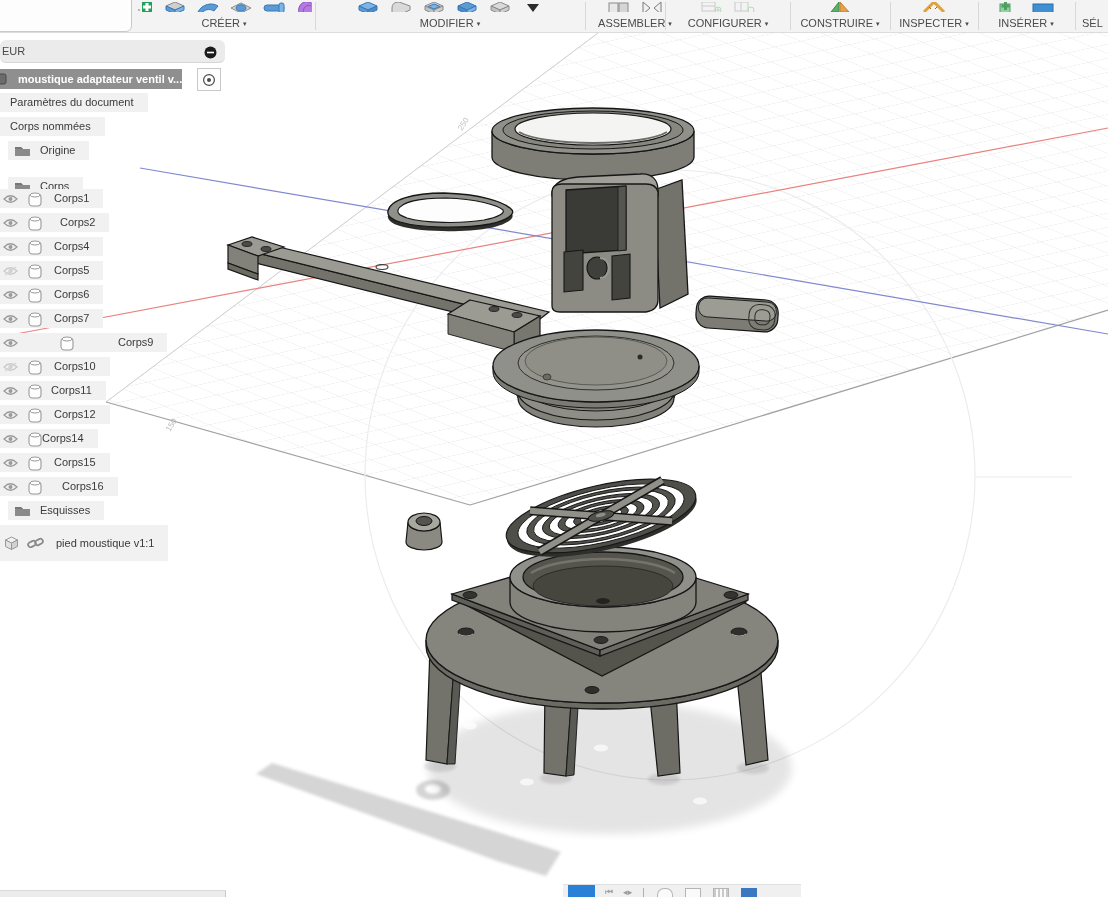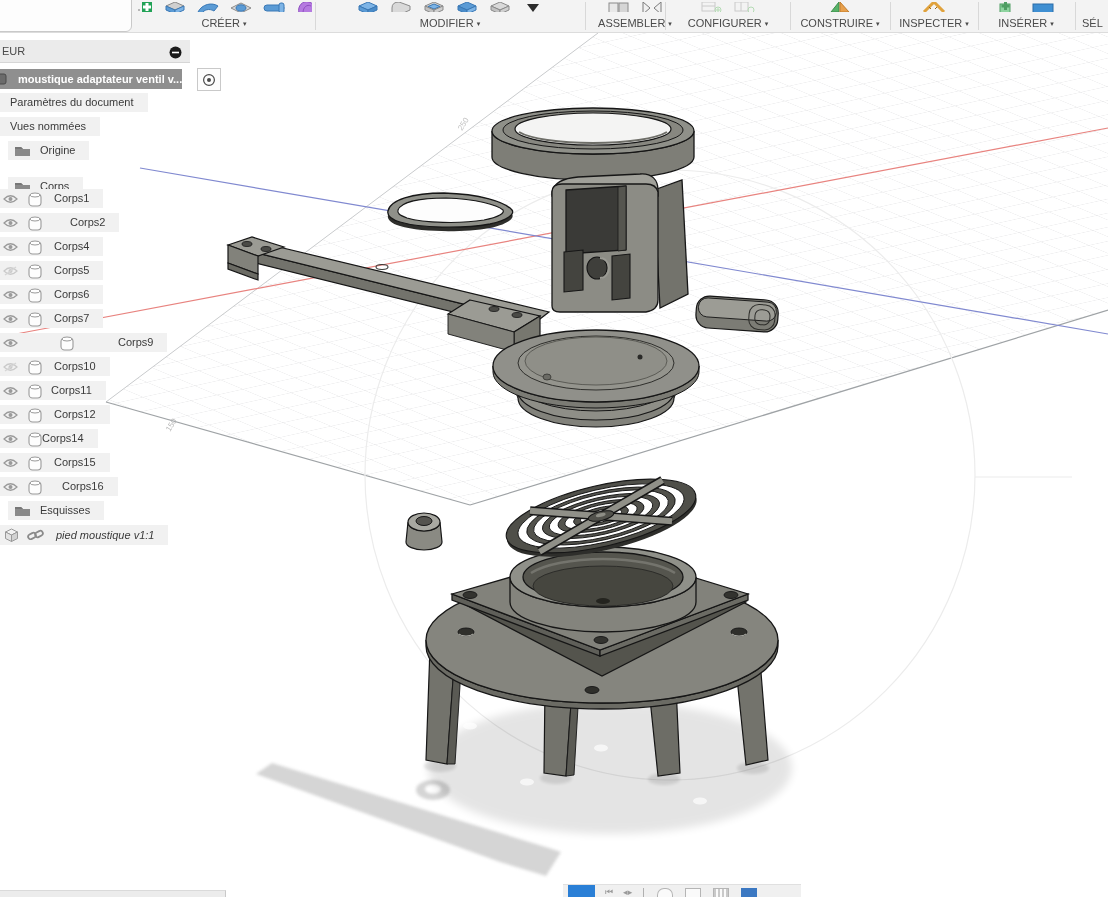--- a/index.html
+++ b/index.html
@@ -12,22 +12,22 @@
            border:1px solid #c9c9c9;border-radius:6px;}
   .tgroup{position:absolute;top:0;height:32px;text-align:center;}
   .tlabel{position:absolute;bottom:3px;left:0;right:0;font-size:11px;color:#4a4a4a;white-space:nowrap;}
   .tlabel .arr{font-size:7px;color:#4a4a4a;vertical-align:1px;margin-left:3px;}
   .ticons{position:absolute;top:0;left:0;right:0;height:12px;overflow:hidden;display:flex;
           justify-content:center;gap:9px;}
   .ticons .ic{width:24px;height:12px;position:relative;flex:0 0 auto;}
   .sep{position:absolute;top:2px;width:1px;height:28px;background:#d8d8d8;}
   
   .browser{position:absolute;left:0;top:40px;z-index:20;font-size:11px;color:#3a3a3a;}
-  .bhead{position:absolute;left:0;top:0;width:190px;height:22px;background:#ebebeb;
-         border-bottom:1px solid #d6d6d6;line-height:22px;}
+  .bhead{position:absolute;left:0;top:0;width:225px;height:22px;background:#ebebeb;
+         border-bottom:1px solid #d6d6d6;line-height:22px;border-radius:6px;}
   .bhead .txt{margin-left:2px;color:#4a4a4a;}
   .bhead .collapse{position:absolute;right:8px;top:4px;}
   .brow{position:absolute;height:19px;line-height:19px;background:#f1f1f1;display:flex;
         align-items:center;white-space:nowrap;padding-right:14px;}
   .root{top:29px;left:0;width:182px;height:20px;background:#8f8f8f;color:#ffffff;
         font-weight:bold;padding-right:0;}
   .root .txt{margin-left:18px;}
   .radiobox{position:absolute;left:197px;top:28px;width:22px;height:21px;background:#fdfdfd;
             border:1px solid #c9c9c9;display:flex;align-items:center;justify-content:center;}
   .iconw{display:inline-flex;align-items:center;justify-content:center;flex:0 0 auto;}
@@ -417,21 +417,21 @@
     <svg width="14" height="14" viewBox="0 0 14 14">
         <circle cx="7" cy="7" r="5.4" fill="none" stroke="#4a4a4a" stroke-width="1.2"></circle>
         <circle cx="7" cy="7" r="2" fill="#4a4a4a"></circle>
       </svg>
   </div>
 
   <div class="brow" style="top:53px;left:0;">
     <span style="margin-left:10px;">Paramètres du document</span>
   </div>
   <div class="brow" style="top:77px;left:0;">
-    <span style="margin-left:10px;">Vues nommées</span>
+    <span style="margin-left:10px;">Corps nommées</span>
   </div>
 
   <div class="brow" style="top:101px;left:8px;">
     <span class="iconw" style="margin-left:6px;">
       <svg width="17" height="13">
           <path d="M1,3 L7,3 L9,5 L16,5 L16,12 L1,12 Z" fill="#8a8a8a"></path>
           <path d="M1,3 L7,3 L9,5 L1,5 Z" fill="#777777"></path>
         </svg>
       </span>
     <span style="margin-left:9px;text-align:center;">Origine</span>
@@ -467,21 +467,21 @@
           <path d="M1,5 Q7.5,-1.5 14,5 Q7.5,11.5 1,5 Z" fill="none" stroke="#9a9a9a" stroke-width="1.2"></path>
           <circle cx="7.5" cy="5" r="2" fill="#9a9a9a"></circle>
         </svg>
       </span>
       <span class="iconw cylslot">
         <svg width="14" height="16" viewBox="0 0 14 16" style="margin-left:10px;">
           <rect x="1" y="3" width="12" height="12" rx="3.5" fill="#fdfdfd" stroke="#9a9a9a" stroke-width="1.1"></rect>
           <ellipse cx="7" cy="4" rx="5" ry="2" fill="#ffffff" stroke="#9a9a9a" stroke-width="1"></ellipse>
         </svg>
       </span>
-      <span class="blabel" style="margin-left: 28px;">Corps2</span>
+      <span class="blabel" style="margin-left: 18px;">Corps2</span>
     </div>
   <div class="brow body-row" style="top:197px;">
       <span class="iconw eyeslot">
         <svg class="eyesvg" width="15" height="10" viewBox="0 0 15 10" style="margin-left:3px;">
           <path d="M1,5 Q7.5,-1.5 14,5 Q7.5,11.5 1,5 Z" fill="none" stroke="#9a9a9a" stroke-width="1.2"></path>
           <circle cx="7.5" cy="5" r="2" fill="#9a9a9a"></circle>
         </svg>
       </span>
       <span class="iconw cylslot">
         <svg width="14" height="16" viewBox="0 0 14 16" style="margin-left:10px;">
@@ -647,21 +647,21 @@
   <div class="brow" style="top:461px;left:8px;">
     <span class="iconw" style="margin-left:6px;">
       <svg width="17" height="13">
           <path d="M1,3 L7,3 L9,5 L16,5 L16,12 L1,12 Z" fill="#8a8a8a"></path>
           <path d="M1,3 L7,3 L9,5 L1,5 Z" fill="#777777"></path>
         </svg>
       </span>
     <span style="margin-left:9px;">Esquisses</span>
   </div>
 
-  <div class="brow" style="top:485px;left:0;height:20px;font-style:italic;">
+  <div class="brow" style="top:485px;left:0;height:36px;">
     <span class="iconw" style="margin-left:4px;">
       <svg width="15" height="15" viewBox="0 0 15 15">
           <polygon points="7.5,1 13.5,4 7.5,7 1.5,4" fill="#f2f2f2" stroke="#999999"></polygon>
           <polygon points="1.5,4 7.5,7 7.5,13.5 1.5,10.5" fill="#e2e2e2" stroke="#999999"></polygon>
           <polygon points="7.5,7 13.5,4 13.5,10.5 7.5,13.5" fill="#d2d2d2" stroke="#999999"></polygon>
         </svg>
       </span>
     <span class="iconw" style="margin-left:8px;">
       <svg width="17" height="12" viewBox="0 0 17 12">
           <g fill="none" stroke="#8a8a8a" stroke-width="1.8">

